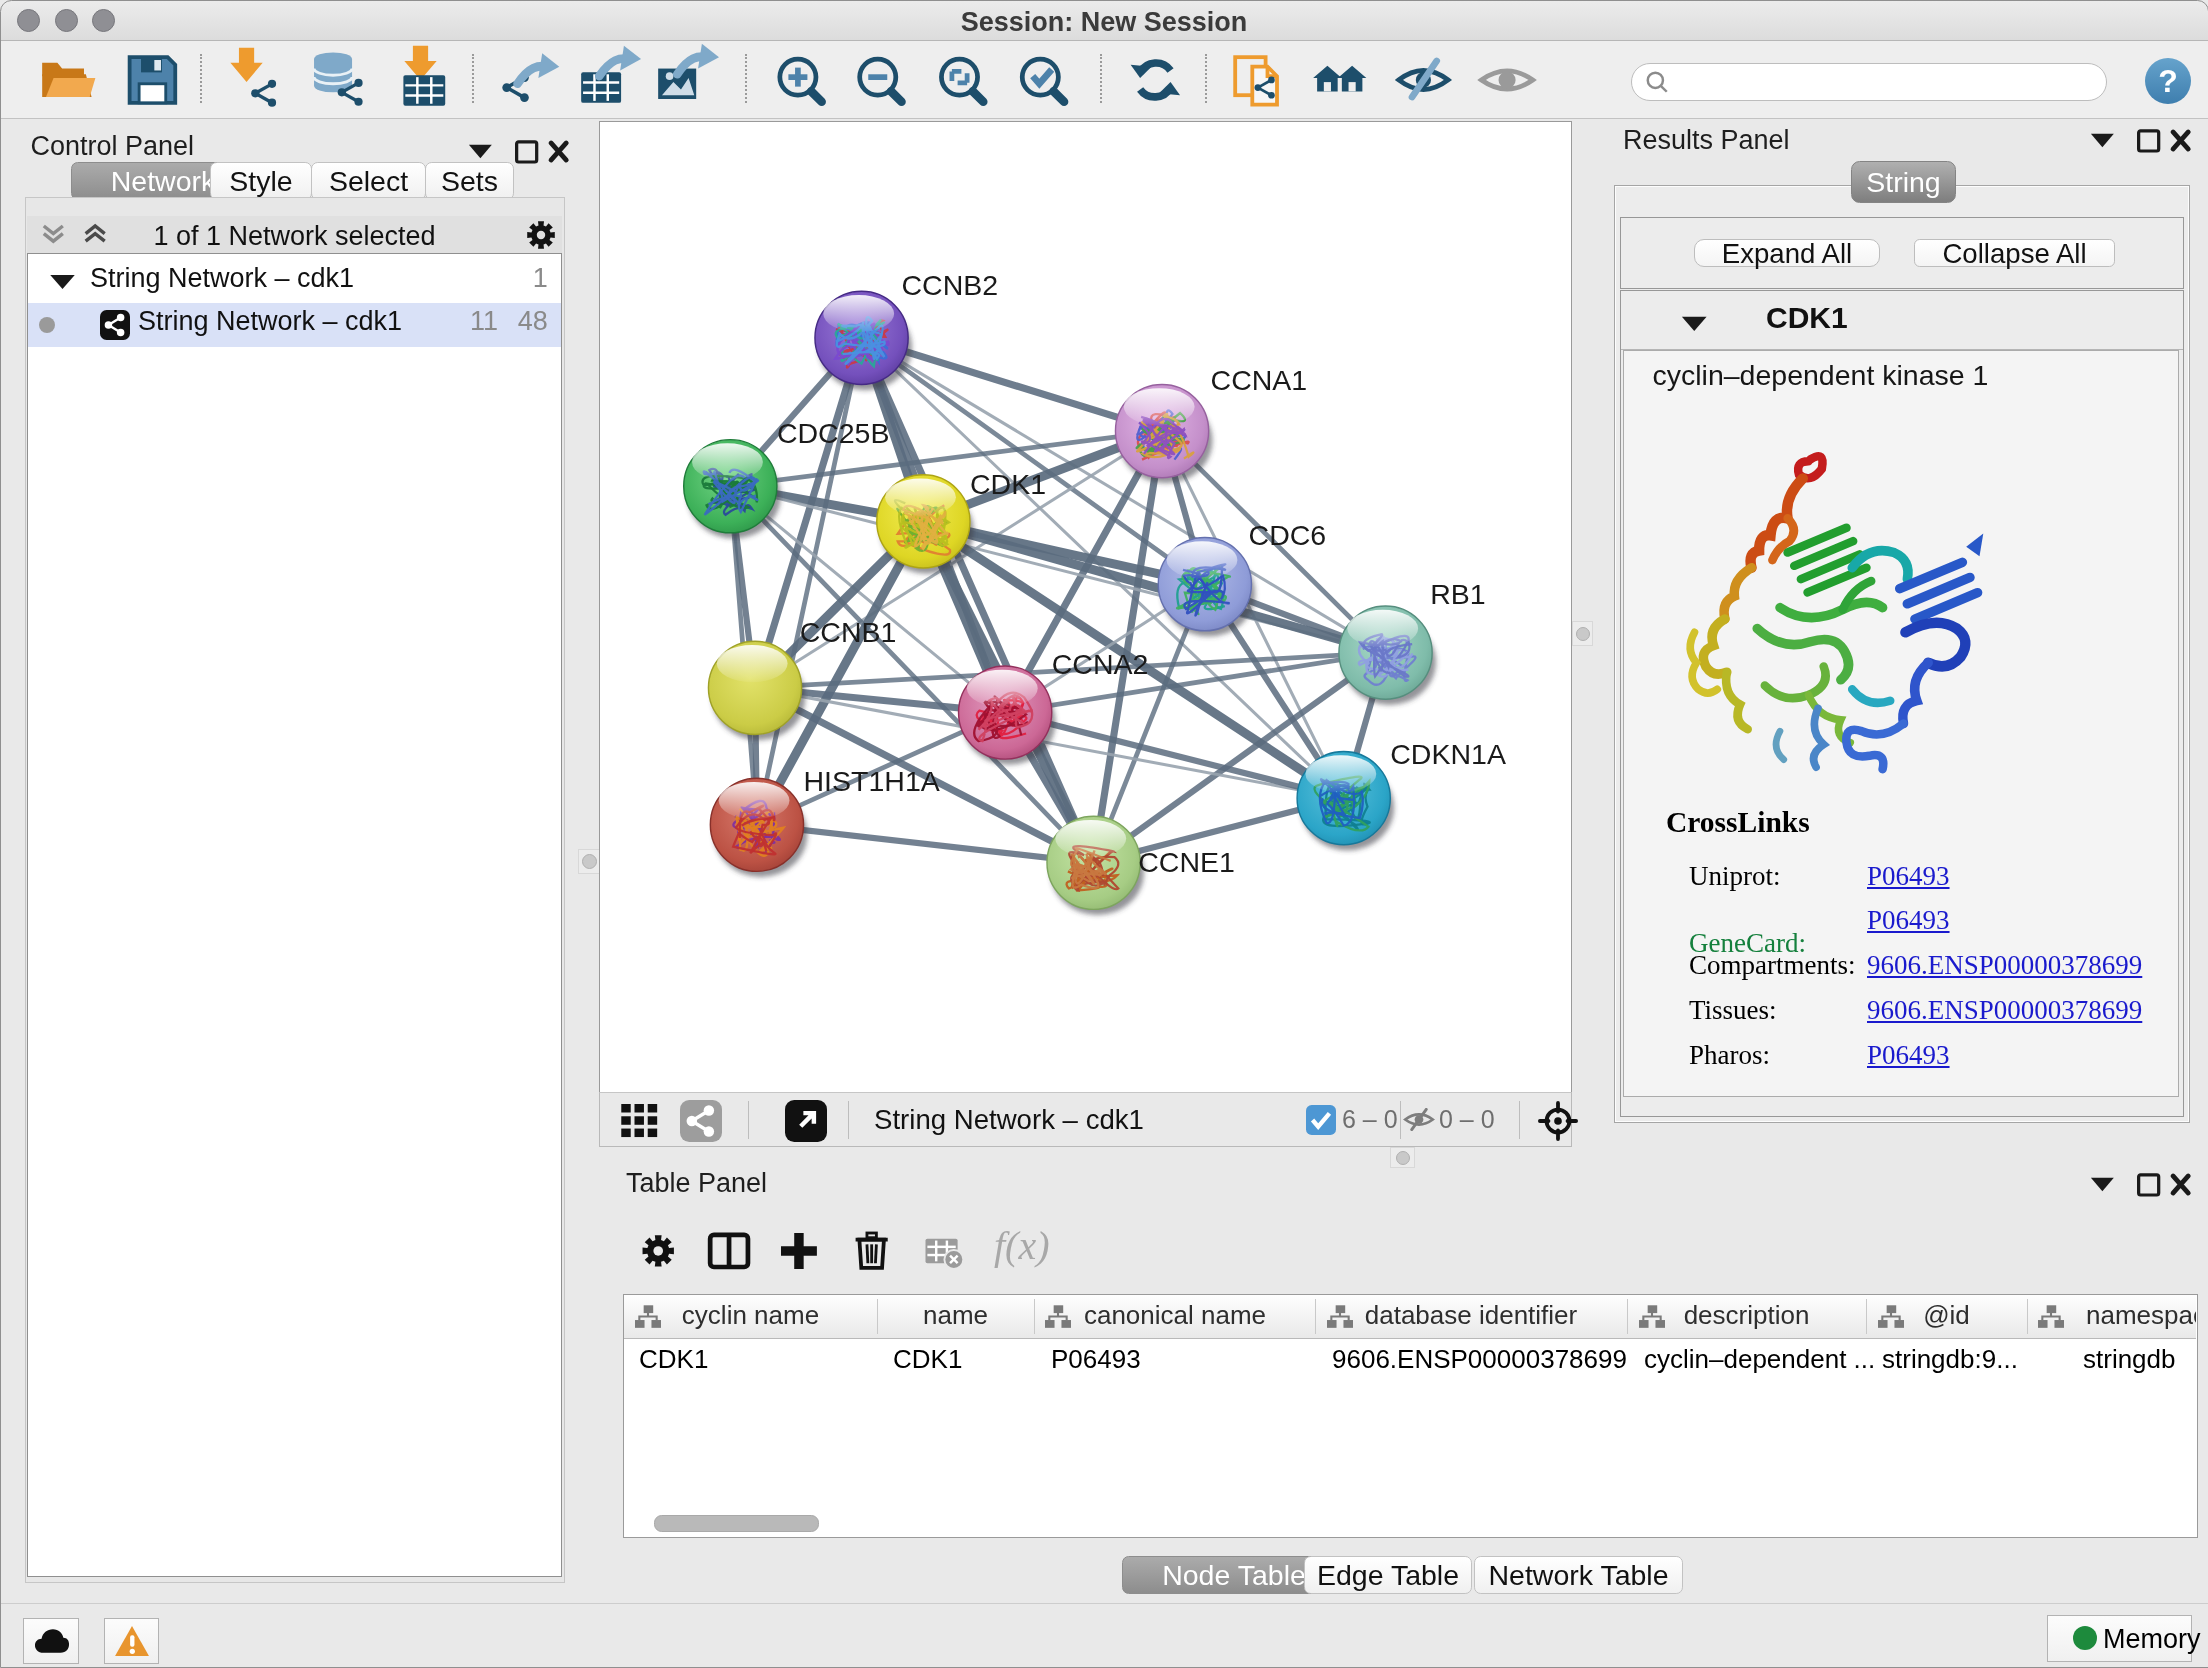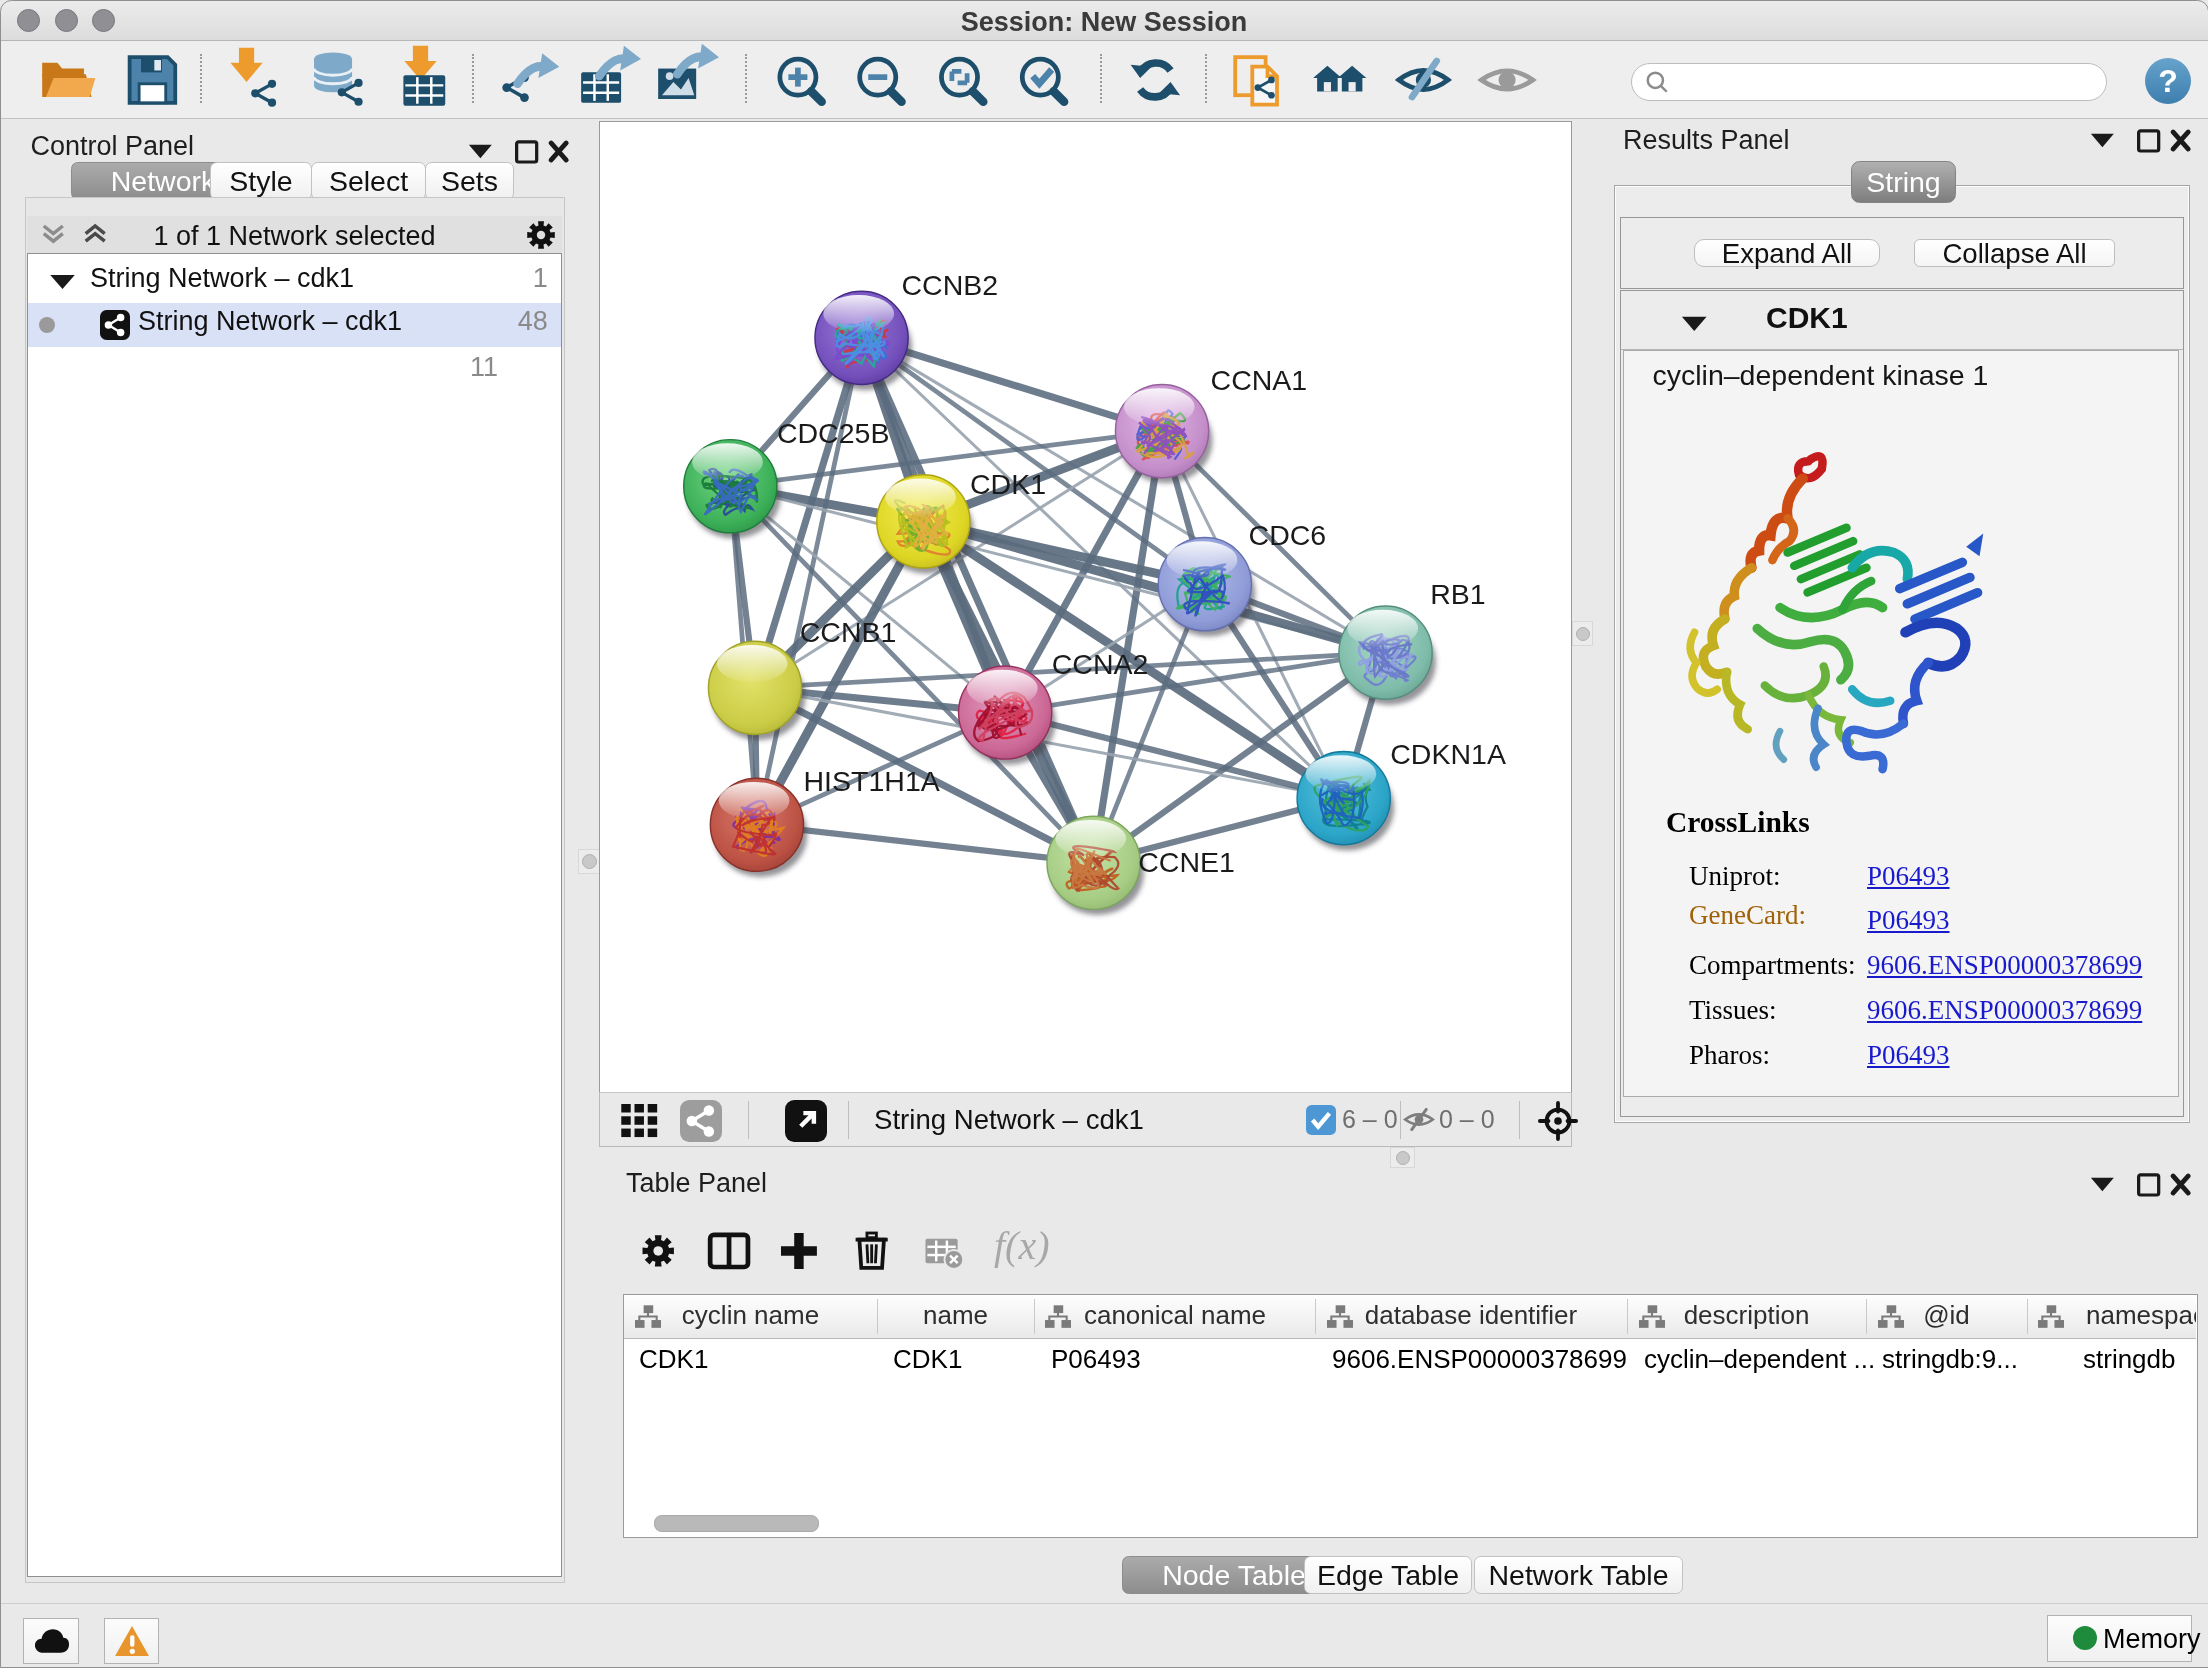--- a/index.html
+++ b/index.html
@@ -248,21 +248,21 @@
           <circle cx="22" cy="8" r="4"></circle>
           <circle cx="9" cy="16" r="4"></circle>
           <circle cx="22" cy="24" r="4"></circle>
         </g>
         <g stroke="#fff" stroke-width="2.6">
           <line x1="9" y1="16" x2="22" y2="8"></line>
           <line x1="9" y1="16" x2="22" y2="24"></line>
         </g>
       </svg>
     <div class="abs" style="left:110px;top:2.9px;">String Network – cdk1</div>
-    <div class="abs num" style="right:63px;top:2.9px;margin-top:46px;">11</div>
+    <div class="abs num" style="right:63px;top:2.9px;">11</div>
     <div class="abs num" style="right:13.3px;top:2.9px;">48</div>
   </div>
 </div>
 <div class="abs handle" style="left:578px;top:849px;width:21px;height:23px;">
     <div style="position:absolute;left:2.9px;top:3.8px;width:13.3px;height:13.3px;"></div>
   </div>
 
 <div class="abs" id="netcanvas"><svg width="971" height="970" viewBox="630 127 1021 1020" xmlns="http://www.w3.org/2000/svg" font-family="Liberation Sans, sans-serif">
 <defs>
 <radialGradient id="g0" cx="0.45" cy="0.40" r="0.80">
@@ -714,21 +714,21 @@
         <path d="M 316 106 L 334 92 L 330 116 Z" fill="#2858c8" stroke="none"></path>
         <path d="M 252 196 Q 284 178 306 192 Q 322 204 310 222 Q 296 238 276 228" stroke="#2040b8" stroke-width="11"></path>
         <path d="M 276 228 Q 256 246 264 268 Q 246 272 250 292" stroke="#2f55cc" stroke-width="10"></path>
         <path d="M 250 292 Q 228 310 206 300 Q 188 294 190 312 Q 192 330 214 326 Q 232 322 228 340" stroke="#3a6ad4" stroke-width="9"></path>
         <path d="M 160 276 Q 150 300 166 314 Q 150 324 158 338" stroke="#4a86c8" stroke-width="8"></path>
         <path d="M 120 300 Q 110 318 124 330" stroke="#62a0c0" stroke-width="7"></path>
       </svg></div>
   <div class="abs serif" style="left:42px;top:455px;font-size:29.5px;font-weight:700;color:#000;">CrossLinks</div>
   <div class="abs serif" style="left:65px;top:510px;font-size:27px;color:#000;">Uniprot:</div>
     <div class="abs serif xl" style="left:243px;top:510px;font-size:27px;">P06493</div>
-  <div class="abs serif" style="left:65px;top:549px;font-size:27px;color:#a16207;">GeneCard:</div>
+  <div class="abs serif" style="left:65px;top:577px;font-size:27px;color:#15803d;">GeneCard:</div>
     <div class="abs serif xl" style="left:243px;top:554px;font-size:27px;">P06493</div>
   <div class="abs serif" style="left:65px;top:599px;font-size:27px;color:#000;">Compartments:</div>
     <div class="abs serif xl" style="left:243px;top:599px;font-size:27px;">9606.ENSP00000378699</div>
   <div class="abs serif" style="left:65px;top:644px;font-size:27px;color:#000;">Tissues:</div>
     <div class="abs serif xl" style="left:243px;top:644px;font-size:27px;">9606.ENSP00000378699</div>
   <div class="abs serif" style="left:65px;top:689px;font-size:27px;color:#000;">Pharos:</div>
     <div class="abs serif xl" style="left:243px;top:689px;font-size:27px;">P06493</div>
 </div>
 
 <div class="abs ptitle" style="left:626px;top:1168px;">Table Panel</div>

